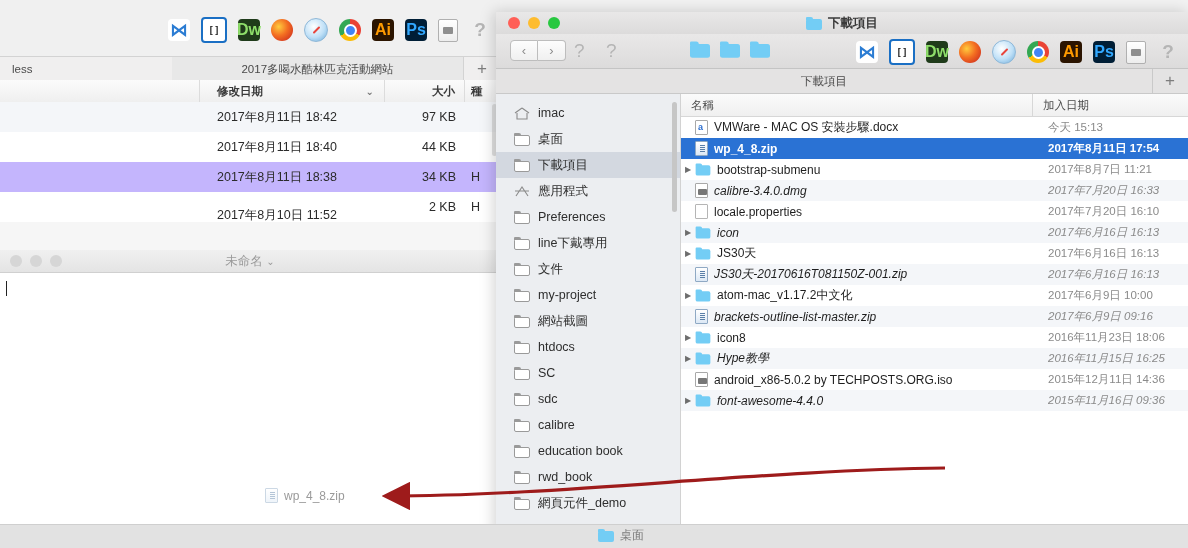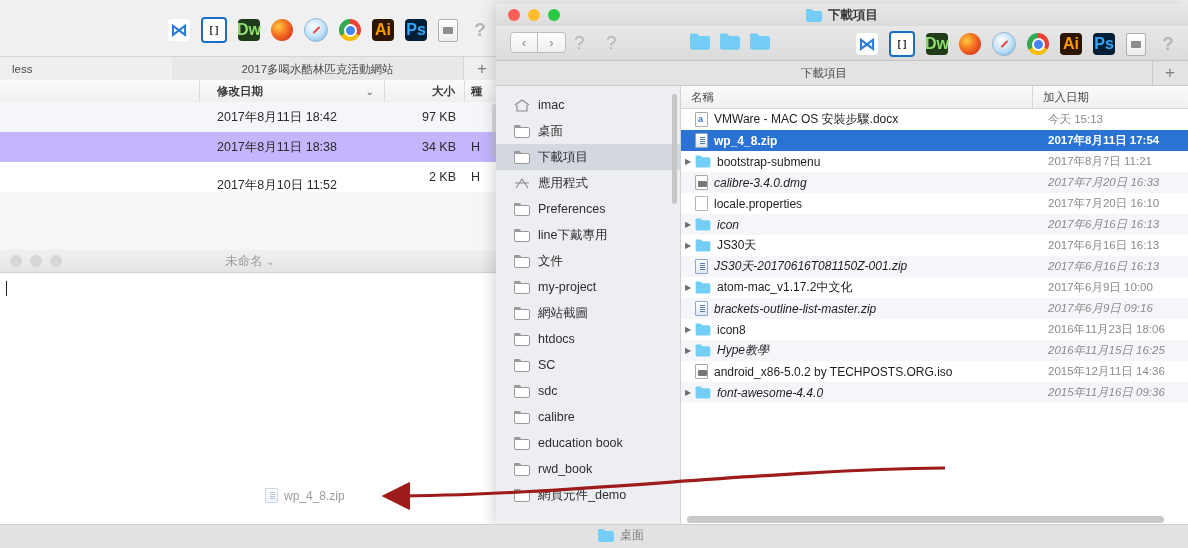--- a/index.html
+++ b/index.html
@@ -47,21 +47,21 @@
   .bhcell{height:22px;display:flex;align-items:center;border-right:1px solid #dcdcdc;box-sizing:border-box;}
   .backrow{height:30px;display:flex;align-items:center;font-size:12.5px;color:#2b2b2b;}
 
   
   #teWin{left:0;top:250px;width:500px;height:298px;background:#fff;}
   #teBar{height:22px;background:linear-gradient(#f0f0f0,#e4e4e4);
     border-bottom:1px solid #d0d0d0;display:flex;align-items:center;position:relative;}
   #teBody{background:#fff;height:276px;position:relative;}
 
   
-  #finder{left:496px;top:4px;width:692px;height:524px;background:#ececec;
+  #finder{left:496px;top:12px;width:692px;height:524px;background:#ececec;
     box-shadow:-2px 0 14px rgba(0,0,0,.18);}
   #fTitle{height:22px;position:relative;background:linear-gradient(#e9e8e8,#dcdbdb);}
   #fToolbar{height:34px;position:relative;background:linear-gradient(#e9e8e8,#dcdbdb);
     border-bottom:1px solid #c4c4c4;}
   #fTabbar{height:24px;background:#e4e3e3;border-bottom:1px solid #c9c9c9;position:relative;}
   #fBody{height:443px;display:flex;position:relative;}
   #fSide{width:184px;background:#eceef1;border-right:1px solid #d2d2d2;
     position:relative;overflow:hidden;}
   #fList{flex:1;background:#fff;position:relative;overflow:hidden;}
   .sideitem{height:26px;display:flex;align-items:center;padding-left:18px;gap:8px;
@@ -174,20 +174,26 @@
     </div>
   </div>
 
   <div id="backRows" style="position:absolute;left:0;top:102px;width:500px;">
       <div class="backrow" style="background: rgb(244, 246, 249);">
         <div style="width: 200px;"></div>
         <div style="width: 185px; padding-left: 17px; box-sizing: border-box;">2017年8月11日 18:42</div>
         <div style="width: 80px; text-align: right; padding-right: 9px; box-sizing: border-box;">97 KB</div>
         <div style="width: 35px; padding-left: 6px; box-sizing: border-box; color: rgb(43, 43, 43);"></div>
       </div>
+      <div class="backrow" style="background: rgb(255, 255, 255);">
+        <div style="width: 200px;"></div>
+        <div style="width: 185px; padding-left: 17px; box-sizing: border-box;">2017年8月11日 18:40</div>
+        <div style="width: 80px; text-align: right; padding-right: 9px; box-sizing: border-box;">44 KB</div>
+        <div style="width: 35px; padding-left: 6px; box-sizing: border-box; color: rgb(43, 43, 43);"></div>
+      </div>
       <div class="backrow" style="background: #c4b5fd;">
         <div style="width: 200px;"></div>
         <div style="width: 185px; padding-left: 17px; box-sizing: border-box;">2017年8月11日 18:38</div>
         <div style="width: 80px; text-align: right; padding-right: 9px; box-sizing: border-box;">34 KB</div>
         <div style="width: 35px; padding-left: 6px; box-sizing: border-box; color: rgb(43, 43, 43);">H</div>
       </div>
       <div class="backrow" style="background: rgb(255, 255, 255);">
         <div style="width: 200px;"></div>
         <div style="width: 185px; padding-left: 17px; box-sizing: border-box; margin-top: 16px;">2017年8月10日 11:52</div>
         <div style="width: 80px; text-align: right; padding-right: 9px; box-sizing: border-box;">2 KB</div>

